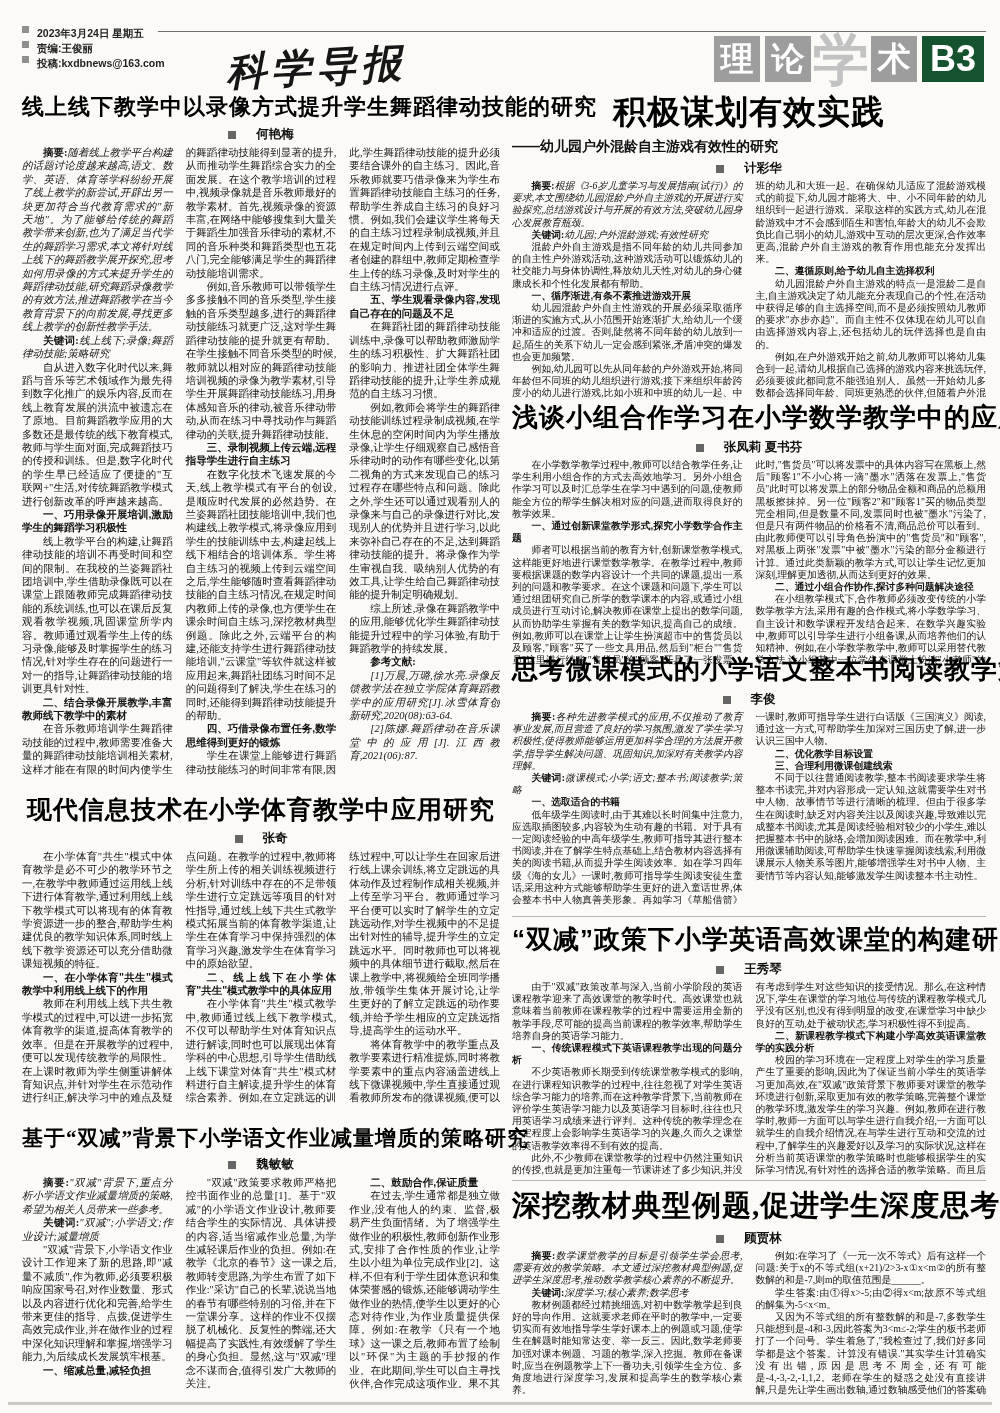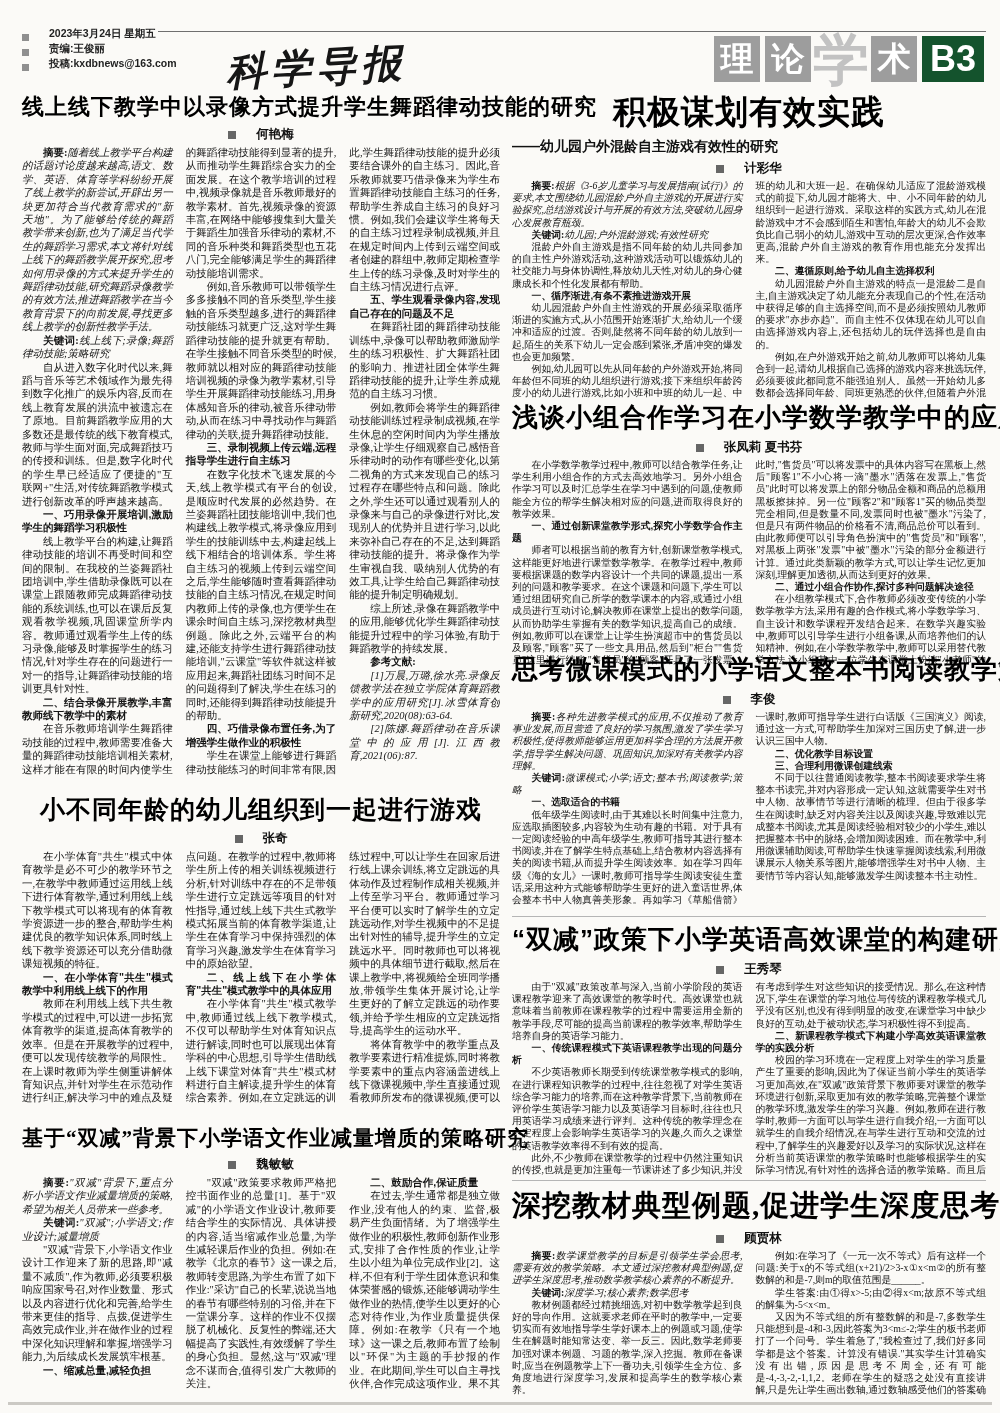--- a/index.html
+++ b/index.html
@@ -3,21 +3,21 @@
 <meta charset="utf-8">
 <style>
   *{margin:0;padding:0;box-sizing:border-box}
   html,body{background:#e9e7e2}
   body{width:1000px;height:1413px;font-family:"Liberation Serif",serif;color:#141414}
   .page{position:relative;width:1000px;height:1413px;background:#fbfaf7;overflow:hidden}
 
   
   .meta{position:absolute;left:22px;top:26px;font-family:"Liberation Sans",sans-serif;
         font-size:10.5px;font-weight:bold;line-height:15px;color:#222}
-  .meta .row{display:flex;align-items:flex-end;gap:20px;white-space:nowrap}
+  .meta .row{display:flex;align-items:flex-start;gap:8px;white-space:nowrap}
   .bsq{display:inline-block;width:7px;height:7px;background:#8f8f8f;flex:0 0 auto}
   .toprule{position:absolute;left:158px;top:31px;width:828px;height:1px;background:#6f6f6f}
   .logo{position:absolute;left:226px;top:40px;font-family:"DejaVu Serif",serif;
         font-size:40px;font-weight:bold;font-style:italic;letter-spacing:5px;
         transform:rotate(-3deg);color:#161616}
   .brand{position:absolute;right:16px;top:36px;display:flex;align-items:center;gap:5px}
   .brand .bx{width:46px;height:46px;background:#9d9d9d;color:#fff;font-weight:bold;
              font-size:33px;display:flex;align-items:center;justify-content:center;
              font-family:"Liberation Sans",sans-serif}
   .brand .art{font-size:56px;line-height:46px;color:#c2c2c2;font-weight:bold;
@@ -88,34 +88,34 @@
         <p class="b-abstract"><b>摘要:</b>随着线上教学平台构建的话题讨论度越来越高,语文、数学、英语、体育等学科纷纷开展了线上教学的新尝试,开辟出另一块更加符合当代教育需求的"新天地"。为了能够给传统的舞蹈教学带来创新,也为了满足当代学生的舞蹈学习需求,本文将针对线上线下的舞蹈教学展开探究,思考如何用录像的方式来提升学生的舞蹈律动技能,研究舞蹈录像教学的有效方法,推进舞蹈教学在当今教育背景下的向前发展,寻找更多线上教学的创新性教学手法。</p>
         <p class="b-keywords"><b>关键词:</b>线上线下;录像;舞蹈律动技能;策略研究</p>
         <p class="b-para">自从进入数字化时代以来,舞蹈与音乐等艺术领域作为最先得到数字化推广的娱乐内容,反而在线上教育发展的洪流中被遗忘在了原地。目前舞蹈教学应用的大多数还是最传统的线下教育模式,教师与学生面对面,完成舞蹈技巧的传授和训练。但是,数字化时代的学生早已经适应了便捷的"互联网+"生活,对传统舞蹈教学模式进行创新改革的呼声越来越高。</p>
         <p class="b-heading">一、巧用录像开展培训,激励学生的舞蹈学习积极性</p>
         <p class="b-para">线上教学平台的构建,让舞蹈律动技能的培训不再受时间和空间的限制。在我校的兰姿舞蹈社团培训中,学生借助录像既可以在课堂上跟随教师完成舞蹈律动技能的系统训练,也可以在课后反复观看教学视频,巩固课堂所学内容。教师通过观看学生上传的练习录像,能够及时掌握学生的练习情况,针对学生存在的问题进行一对一的指导,让舞蹈律动技能的培训更具针对性。</p>
         <p class="b-heading">二、结合录像开展教学,丰富教师线下教学中的素材</p>
         <p class="b-para">在音乐教师培训学生舞蹈律动技能的过程中,教师需要准备大量的舞蹈律动技能培训相关素材,这样才能在有限的时间内使学生的舞蹈律动技能得到显著的提升,从而推动学生舞蹈综合实力的全面发展。在这个教学培训的过程中,视频录像就是音乐教师最好的教学素材。首先,视频录像的资源丰富,在网络中能够搜集到大量关于舞蹈生加强音乐律动的素材,不同的音乐种类和舞蹈类型也五花八门,完全能够满足学生的舞蹈律动技能培训需求。</p>
         <p class="b-para">例如,音乐教师可以带领学生多多接触不同的音乐类型,学生接触的音乐类型越多,进行的舞蹈律动技能练习就更广泛,这对学生舞蹈律动技能的提升就更有帮助。在学生接触不同音乐类型的时候,教师就以相对应的舞蹈律动技能培训视频的录像为教学素材,引导学生开展舞蹈律动技能练习,用身体感知音乐的律动,被音乐律动带动,从而在练习中寻找动作与舞蹈律动的关联,提升舞蹈律动技能。</p>
         <p class="b-heading">三、录制视频上传云端,远程指导学生进行自主练习</p>
         <p class="b-para">在数字化技术飞速发展的今天,线上教学模式有平台的创设,是顺应时代发展的必然趋势。在兰姿舞蹈社团技能培训中,我们也构建线上教学模式,将录像应用到学生的技能训练中去,构建起线上线下相结合的培训体系。学生将自主练习的视频上传到云端空间之后,学生能够随时查看舞蹈律动技能的自主练习情况,在规定时间内教师上传的录像,也方便学生在课余时间自主练习,深挖教材典型例题。除此之外,云端平台的构建,还能支持学生进行舞蹈律动技能培训,"云课堂"等软件就这样被应用起来,舞蹈社团练习时间不足的问题得到了解决,学生在练习的同时,还能得到舞蹈律动技能提升的帮助。</p>
-        <p class="b-heading">四、巧借录像布置任务,为了增强学生做作业的积极性</p>
+        <p class="b-heading">四、巧借录像布置任务,数学思维得到更好的锻炼</p>
         <p class="b-para">学生在课堂上能够进行舞蹈律动技能练习的时间非常有限,因此,学生舞蹈律动技能的提升必须要结合课外的自主练习。因此,音乐教师就要巧借录像来为学生布置舞蹈律动技能自主练习的任务,帮助学生养成自主练习的良好习惯。例如,我们会建议学生将每天的自主练习过程录制成视频,并且在规定时间内上传到云端空间或者创建的群组中,教师定期检查学生上传的练习录像,及时对学生的自主练习情况进行点评。</p>
         <p class="b-heading">五、学生观看录像内容,发现自己存在的问题及不足</p>
         <p class="b-para">在舞蹈社团的舞蹈律动技能训练中,录像可以帮助教师激励学生的练习积极性、扩大舞蹈社团的影响力、推进社团全体学生舞蹈律动技能的提升,让学生养成规范的自主练习习惯。</p>
         <p class="b-para">例如,教师会将学生的舞蹈律动技能训练过程录制成视频,在学生休息的空闲时间内为学生播放录像,让学生仔细观察自己感悟音乐律动时的动作有哪些变化,以第二视角的方式来发现自己的练习过程存在哪些特点和问题。除此之外,学生还可以通过观看别人的录像来与自己的录像进行对比,发现别人的优势并且进行学习,以此来弥补自己存在的不足,达到舞蹈律动技能的提升。将录像作为学生审视自我、吸纳别人优势的有效工具,让学生给自己舞蹈律动技能的提升制定明确规划。</p>
         <p class="b-para">综上所述,录像在舞蹈教学中的应用,能够优化学生舞蹈律动技能提升过程中的学习体验,有助于舞蹈教学的持续发展。</p>
         <p class="b-label">参考文献:</p>
         <p class="b-ref">[1]万晨,万璐,徐水亮.录像反馈教学法在独立学院体育舞蹈教学中的应用研究[J].冰雪体育创新研究,2020(08):63-64.</p>
         <p class="b-ref">[2]陈娜.舞蹈律动在音乐课堂中的应用[J].江西教育,2021(06):87.</p>
       </div>
   </article>
 
   <article style="left:22px;top:793px;width:478px;height:328px">
-    <h2 class="a-title" style="font-size:25px">小不同年龄的幼儿组织到一起进行游戏</h2>
+    <h2 class="a-title" style="font-size:25px">现代信息技术在小学体育教学中应用研究</h2>
     <div class="a-byline">
       <span class="bsq"></span>
       <span>张奇</span>
     </div>
     <div class="a-body left-body cols3" style="height:268px">
         <p class="b-para">在小学体育"共生"模式中体育教学是必不可少的教学环节之一,在教学中教师通过运用线上线下进行体育教学,通过利用线上线下教学模式可以将现有的体育教学资源进一步的整合,帮助学生构建优良的教学知识体系,同时线上线下教学资源还可以充分借助微课短视频的特征。</p>
         <p class="b-heading">一、在小学体育"共生"模式教学中利用线上线下的作用</p>
         <p class="b-para">教师在利用线上线下共生教学模式的过程中,可以进一步拓宽体育教学的渠道,提高体育教学的效率。但是在开展教学的过程中,便可以发现传统教学的局限性。在上课时教师为学生侧重讲解体育知识点,并针对学生在示范动作进行纠正,解决学习中的难点及疑点问题。在教学的过程中,教师将学生所上传的相关训练视频进行分析,针对训练中存在的不足带领学生进行立定跳远等项目的针对性指导,通过线上线下共生式教学模式拓展当前的体育教学渠道,让学生在体育学习中保持强烈的体育学习兴趣,激发学生在体育学习中的原始欲望。</p>
         <p class="b-heading">二、线上线下在小学体育"共生"模式教学中的具体应用</p>
         <p class="b-para">在小学体育"共生"模式教学中,教师通过线上线下教学模式,不仅可以帮助学生对体育知识点进行解读,同时也可以展现出体育学科的中心思想,引导学生借助线上线下课堂对体育"共生"模式材料进行自主解读,提升学生的体育综合素养。例如,在立定跳远的训练过程中,可以让学生在回家后进行线上课余训练,将立定跳远的具体动作及过程制作成相关视频,并上传至学习平台。教师通过学习平台便可以实时了解学生的立定跳远动作,对学生视频中的不足提出针对性的辅导,提升学生的立定跳远水平。同时教师也可以将视频中的具体细节进行截取,然后在课上教学中,将视频给全班同学播放,带领学生集体开展讨论,让学生更好的了解立定跳远的动作要领,并给予学生相应的立定跳远指导,提高学生的运动水平。</p>

